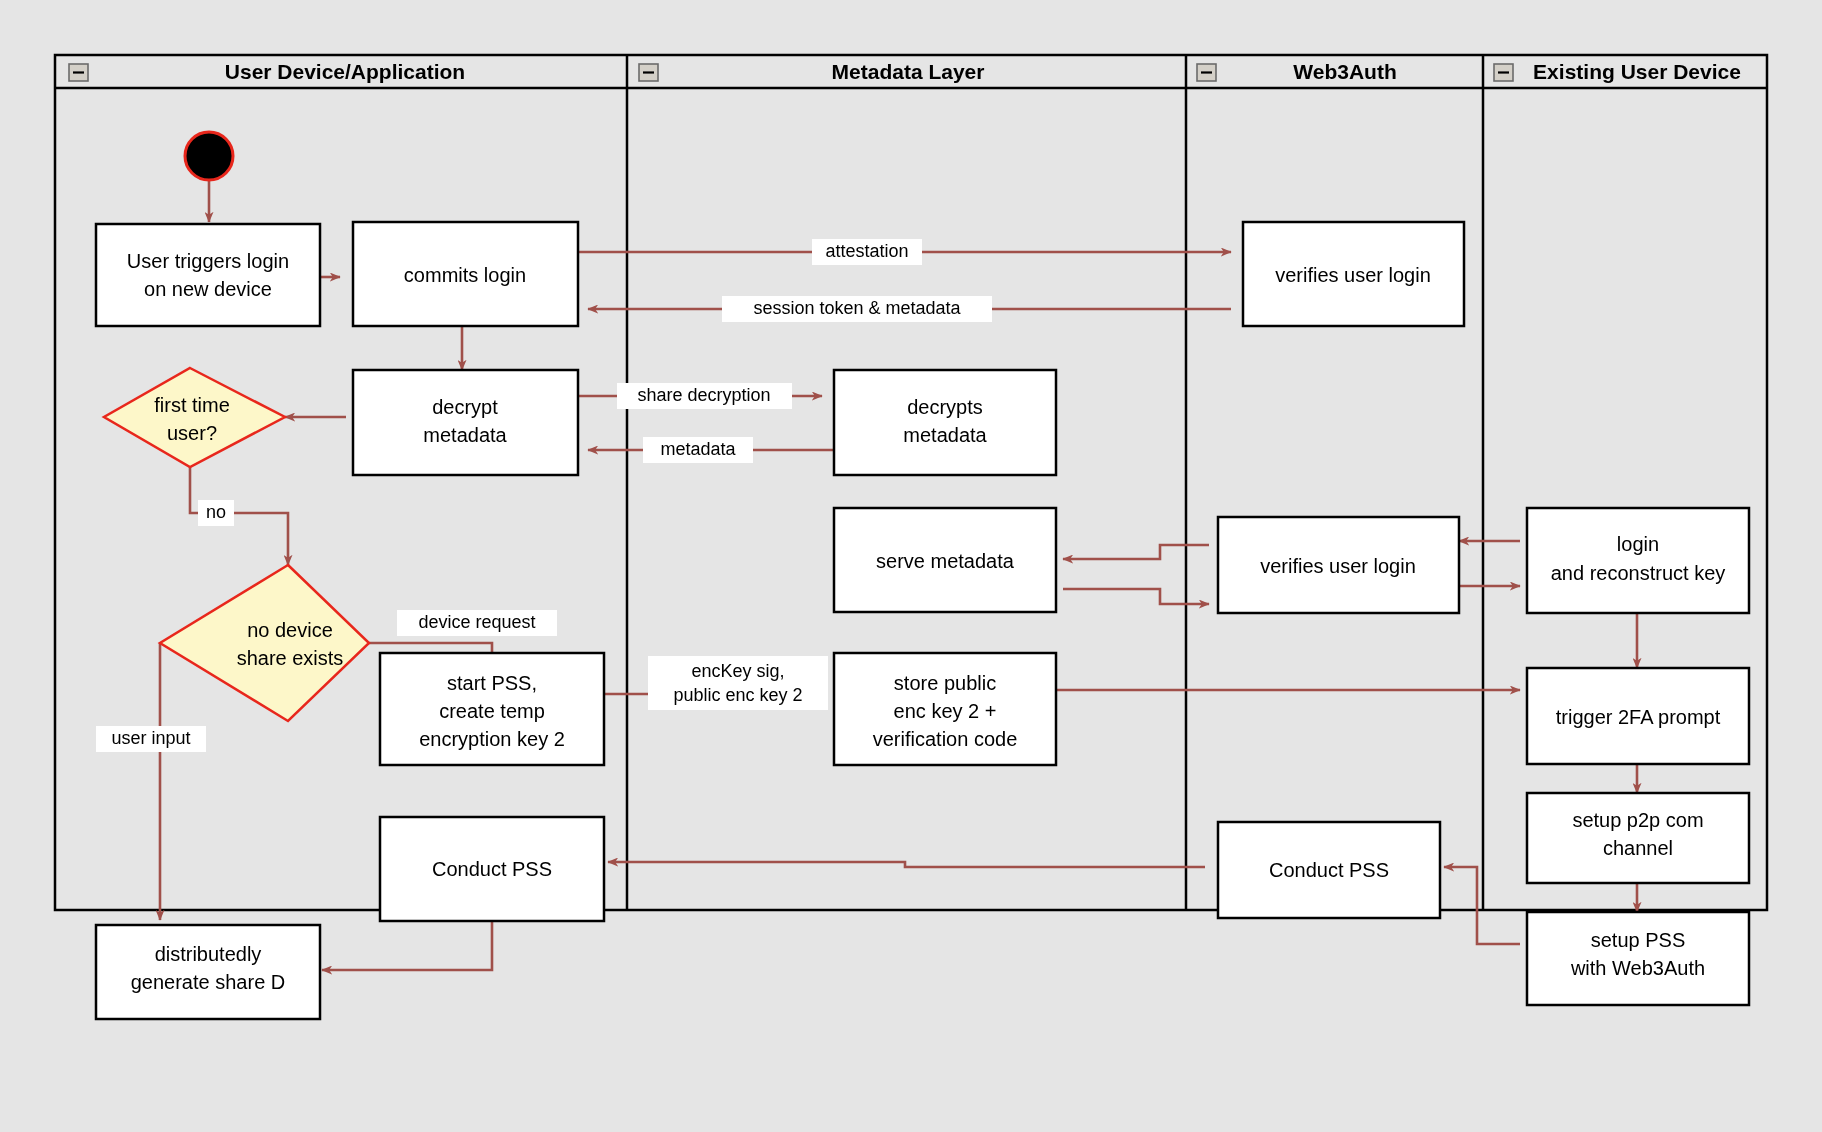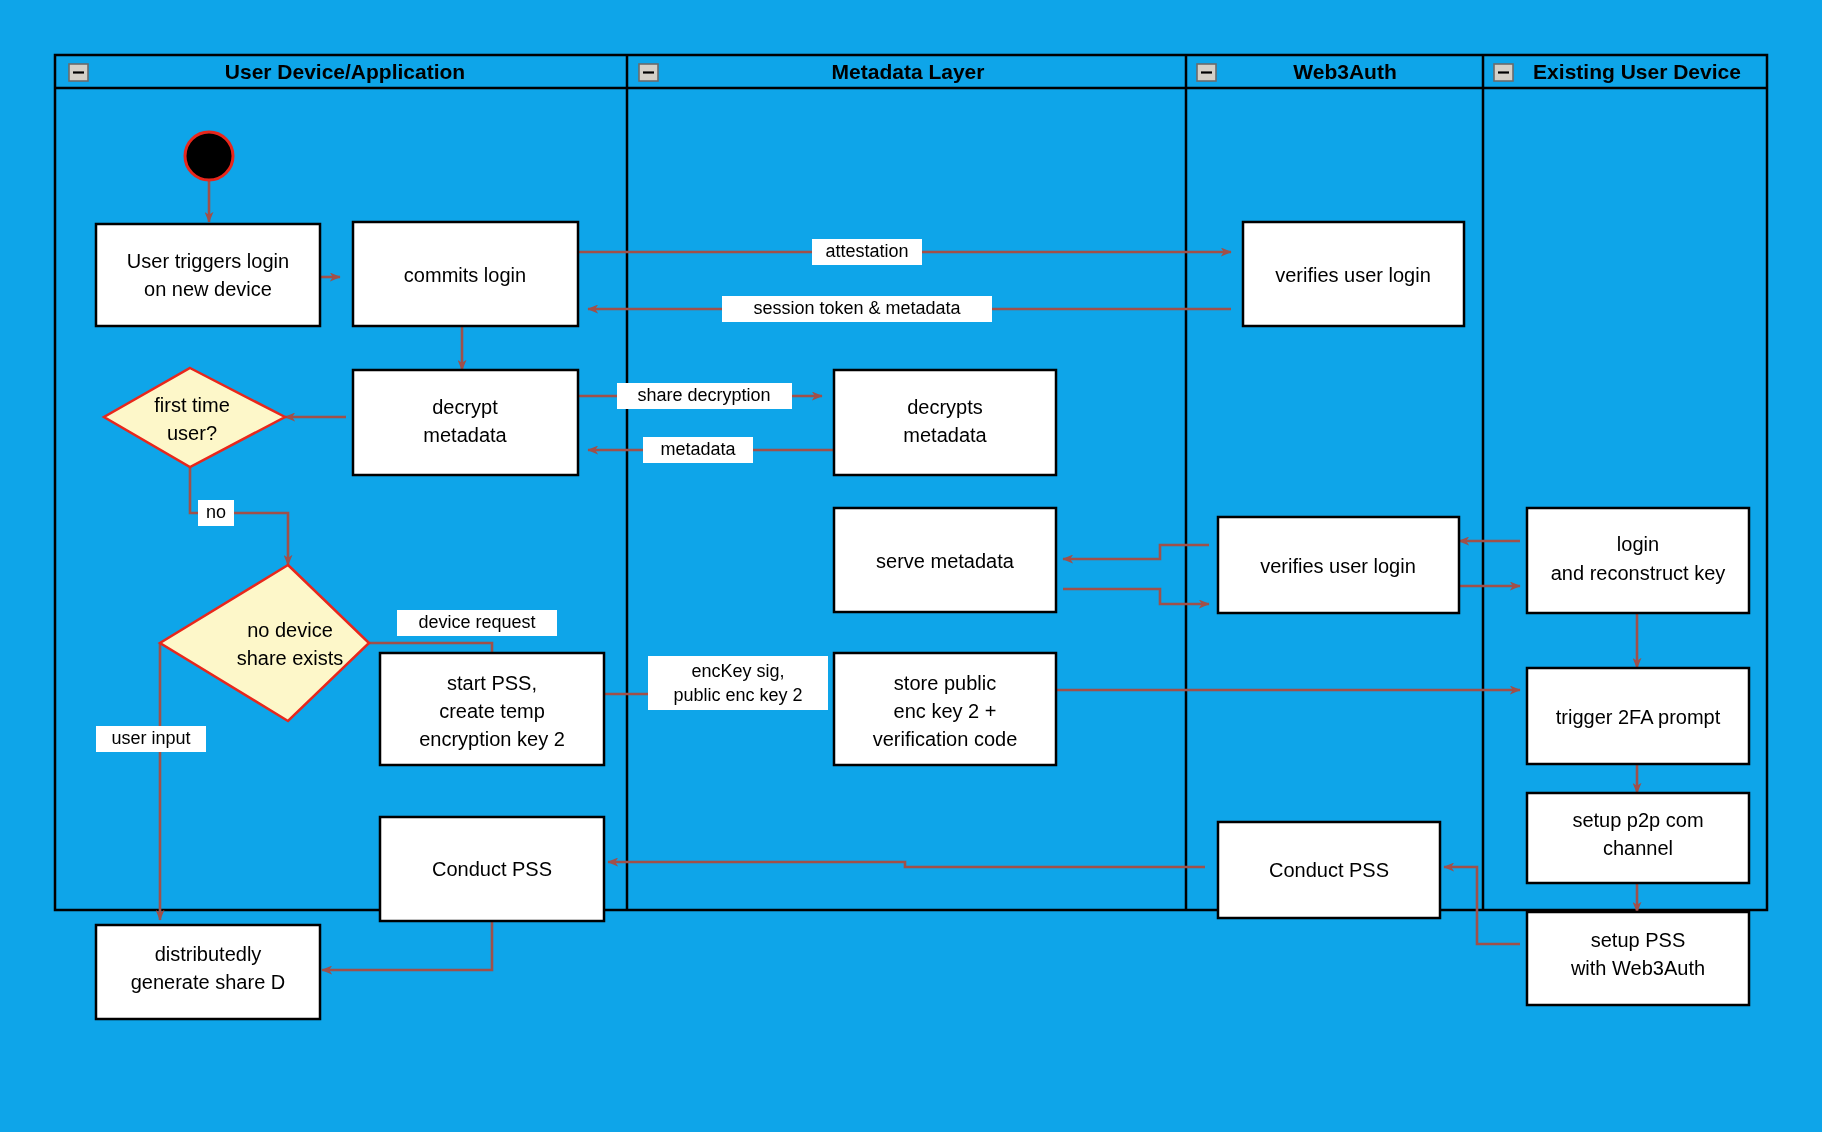--- a/index.html
+++ b/index.html
@@ -7,21 +7,21 @@
     padding: 0;
     background: #ffffff;
   }
   body {
     font-family: "Liberation Sans", sans-serif;
   }
   #canvas {
     position: relative;
     width: 1822px;
     height: 1132px;
-    background: #0ea5e9;
+    background: #e5e5e5;
     overflow: hidden;
   }
   svg.layer {
     position: absolute;
     left: 0;
     top: 0;
     width: 1822px;
     height: 1132px;
   }
   

